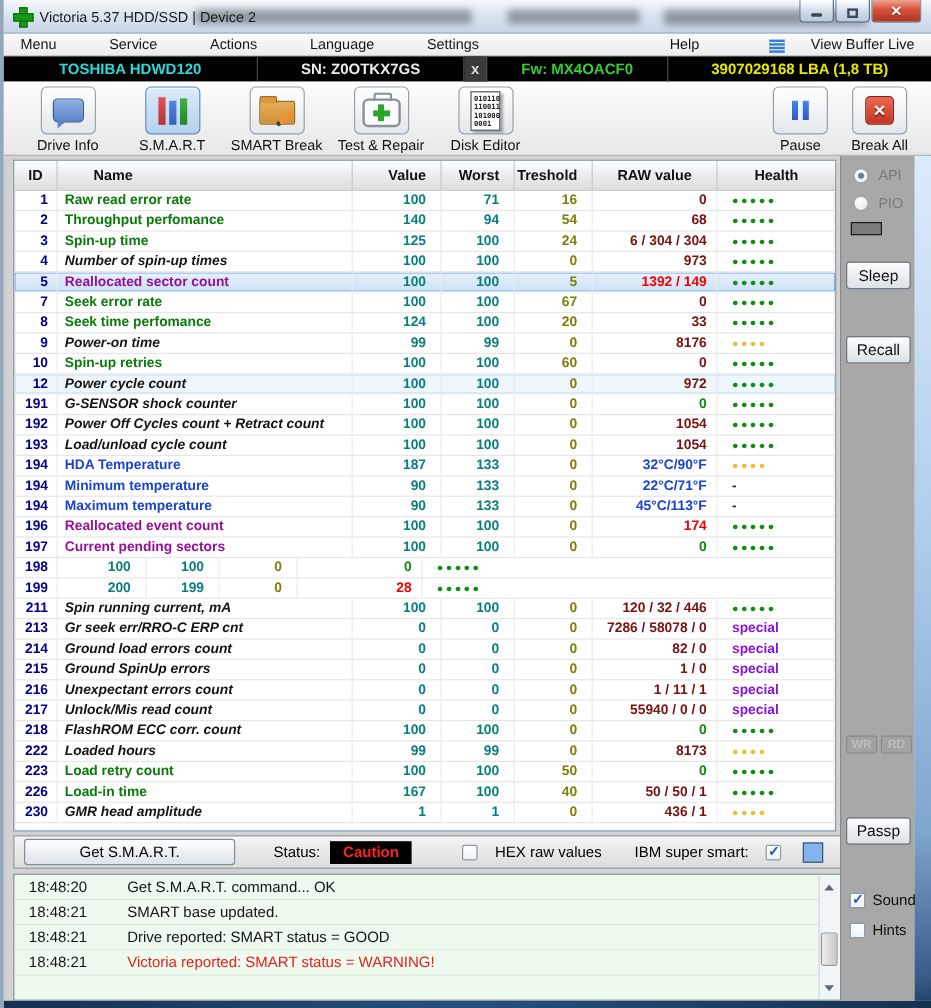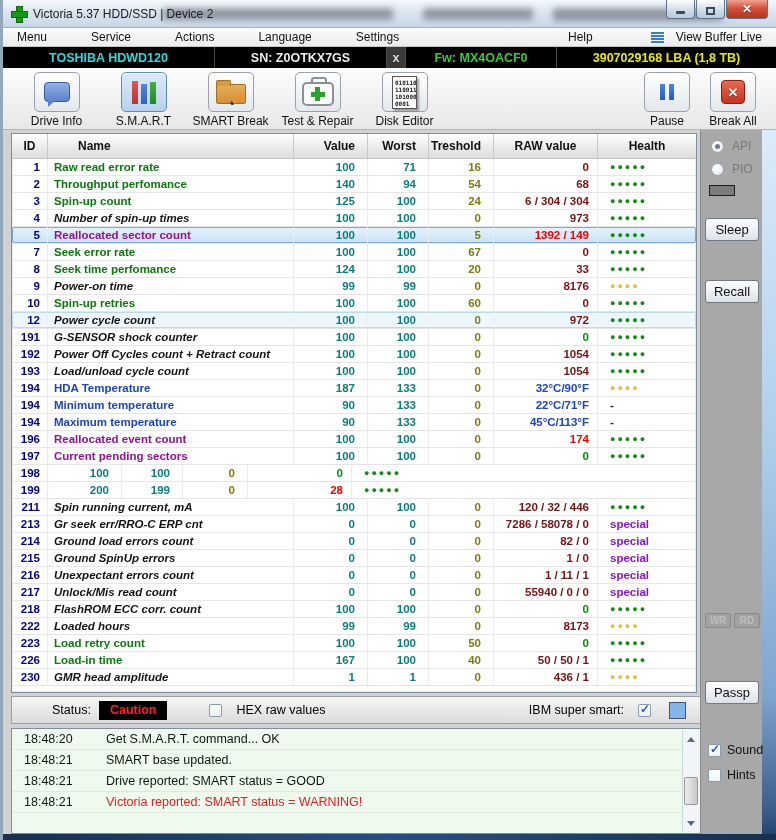--- a/index.html
+++ b/index.html
@@ -24,21 +24,21 @@
   .win-btn .g-max { width:9px; height:8px; border:2px solid #3a4a5a; margin-bottom:-1px; }
   .win-btn.close { width:42px; background:linear-gradient(#f0a391,#d6503a 45%,#b23521);
                    align-items:center; padding-bottom:0; }
   .win-btn.close .g-x { color:#fff; font-weight:bold; font-size:12px; line-height:17px; text-shadow:0 1px 1px #702010; }
 
   
   .menubar { height:19px; background:linear-gradient(#fbfbfb,#ececec); border-bottom:1px solid #c6c6c6;
              display:flex; align-items:center; font-size:12px; color:#141414; padding:0 14px; }
   .menu-left span { margin-right:44px; cursor:default; }
   .menu-help { margin-left:auto; margin-right:58px; }
-  .vbl { display:flex; align-items:center; gap:12px; }
+  .vbl { display:flex; align-items:flex-end; gap:22px; }
   .vbl-icon { width:13px; height:11px; display:flex; flex-direction:column; justify-content:space-between; }
   .vbl-icon i { display:block; height:2px; background:#2f7fd6; }
 
   
   .drivebar { height:21px; background:#000; display:flex; align-items:stretch; font-size:12.5px; font-weight:bold; }
   .seg { display:flex; align-items:center; justify-content:center; border-right:1px solid #4a4a4a; }
   .seg-model { flex:0 0 212px; color:#2fd8d8; }
   .seg-sn    { flex:0 0 172px; color:#ececec; }
   .seg-x     { flex:0 0 19px;  color:#d8d8d8; background:#3a3a3a; cursor:pointer; }
   .seg-fw    { flex:0 0 151px; color:#35cc35; }
@@ -307,21 +307,21 @@
               <div class="cell w-val c-val">140</div>
               <div class="cell w-worst c-val">94</div>
               <div class="cell w-tres c-tres">54</div>
               <div class="cell w-raw rw-dr">68</div>
               <div class="cell w-health">
                 <span class="dots dots-g">●●●●●</span>
               </div>
             </div>
             <div class="trow">
               <div class="cell w-id c-id">3</div>
-              <div class="cell w-name nm-g">Spin-up count</div>
+              <div class="cell w-name nm-g">Spin-up time</div>
               <div class="cell w-val c-val">125</div>
               <div class="cell w-worst c-val">100</div>
               <div class="cell w-tres c-tres">24</div>
               <div class="cell w-raw rw-dr">6 / 304 / 304</div>
               <div class="cell w-health">
                 <span class="dots dots-g">●●●●●</span>
               </div>
             </div>
             <div class="trow">
               <div class="cell w-id c-id">4</div>
@@ -626,20 +626,21 @@
               <div class="cell w-tres c-tres">0</div>
               <div class="cell w-raw rw-dr">436 / 1</div>
               <div class="cell w-health">
                 <span class="dots dots-y">●●●●</span>
               </div>
             </div>
           </div>
       </div>
 
       <div class="bottombar">
+        <div class="getsmart">Get S.M.A.R.T.</div>
         <span class="status-label">Status:</span>
         <span class="caution">Caution</span>
         <div class="chkgrp hexgrp">
           <span class="checkbox"></span>
           <span>HEX raw values</span>
         </div>
         <div class="chkgrp ibmgrp">
           <span>IBM super smart:</span>
           <span class="checkbox checked"></span>
         </div>

